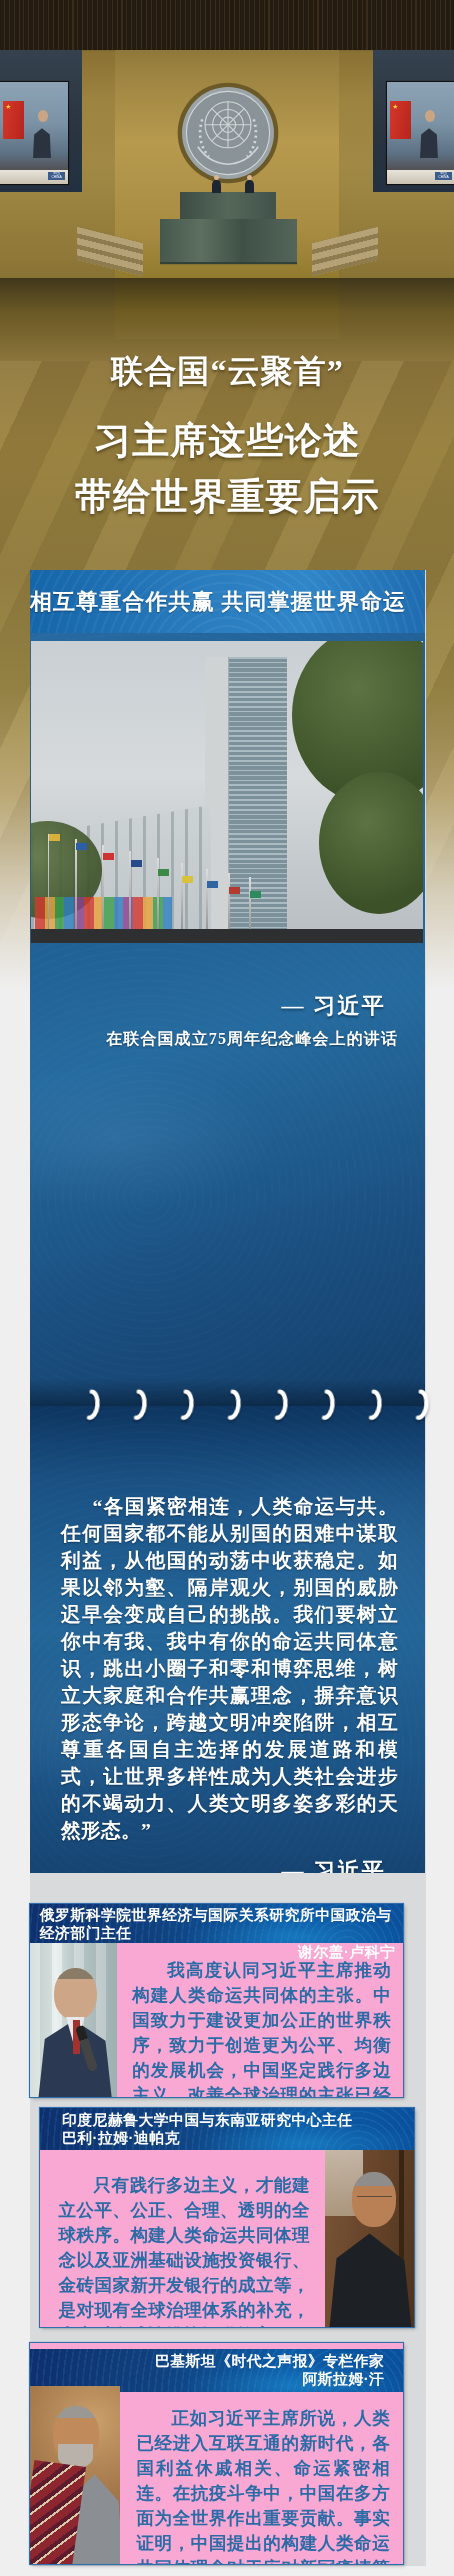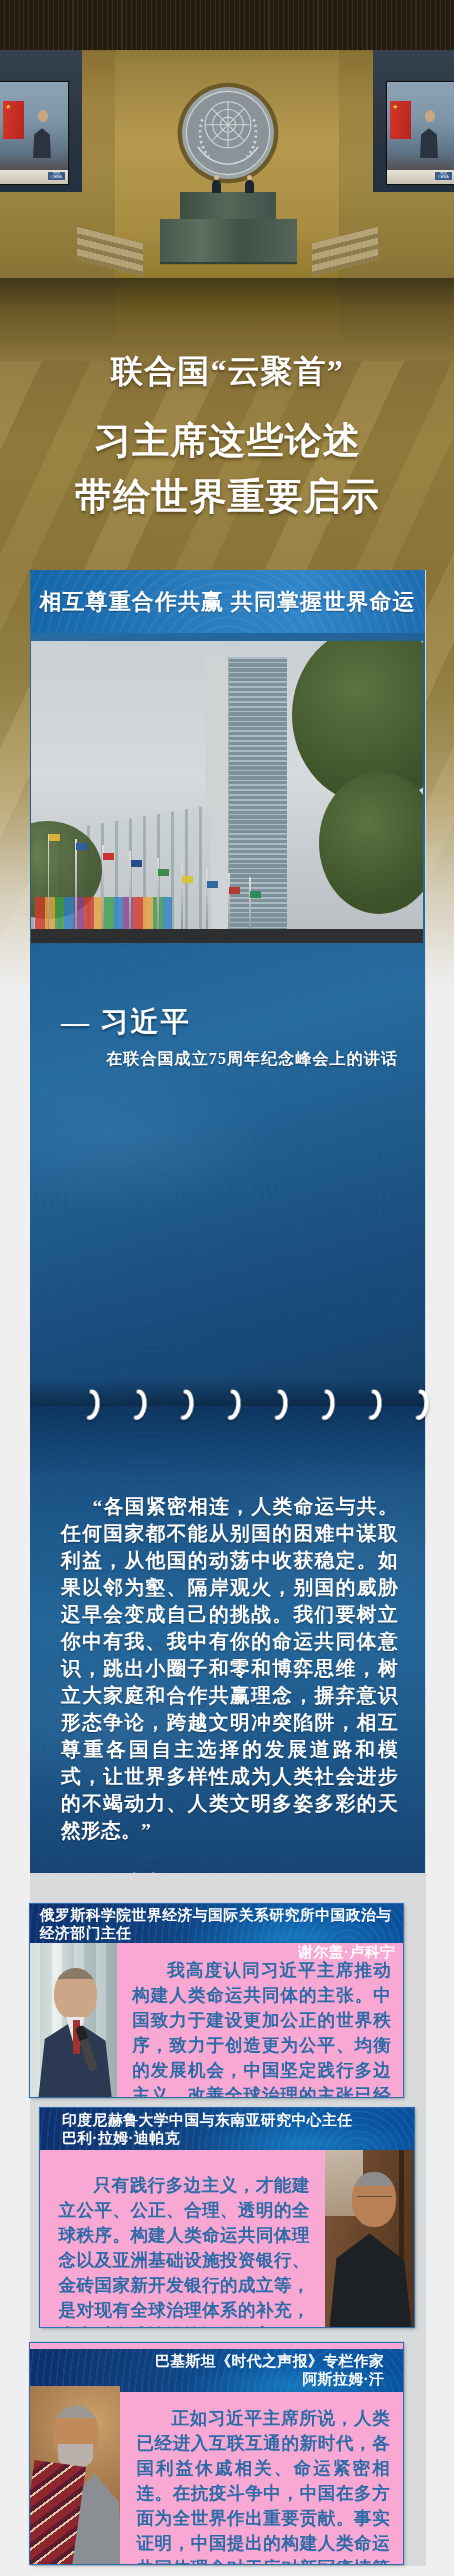--- a/index.html
+++ b/index.html
@@ -60,21 +60,21 @@
   #qcard1:after { content:""; position:absolute; left:0; bottom:0; width:100%; height:28px;
             background:linear-gradient(180deg,rgba(6,26,48,0),rgba(6,26,48,.6)); }
   #qcard2 { top:1406px; height:467px;
             background:linear-gradient(180deg,#0d3560 0,#1a5183 16%,#246699 48%,#1c5486 78%,#164472 100%); }
   .qtexture { position:absolute; inset:0; opacity:.28; pointer-events:none;
       background:radial-gradient(ellipse 230px 109px at 22% 68%,rgba(160,215,255,.35),transparent 70%),
                  radial-gradient(ellipse 251px 126px at 82% 30%,rgba(150,205,250,.28),transparent 70%),
                  repeating-radial-gradient(circle at 30% 75%,rgba(255,255,255,.05) 0 1.6px,transparent 1.6px 7.7px); }
   .qc-header { position:absolute; left:0; top:0; width:100%; height:63px;
       background:linear-gradient(90deg,#1565a9 0,#2a7dbf 45%,#2f86c9 70%,#1f6cb0 100%);
-      display:flex; align-items:center; justify-content:center; }
+      display:flex; align-items:center; justify-content:flex-start; }
   .qc-header:before { content:""; position:absolute; inset:0; opacity:.35;
       background:repeating-radial-gradient(circle at 50% 160%,rgba(255,255,255,.14) 0 2.2px,transparent 2.2px 8.7px); }
   .qc-header span { position:relative; font-size:22px; font-weight:bold; letter-spacing:1.1px;
       font-family:"Liberation Serif","DejaVu Serif",serif; text-shadow:0 1.1px 1.6px rgba(0,20,40,.4); }
   .unphoto { position:absolute; left:1.1px; top:71px; width:392px; height:302px; overflow:hidden;
       background:linear-gradient(180deg,#c9cfd3 0,#d6dadd 45%,#c3c9cc 75%,#b7bdc0 100%); }
   .un-tower { position:absolute; left:174px; top:16.4px; width:82px; height:286px;
       background:linear-gradient(90deg,#cfd3d4 0 23px,#9fb0b4 23px 24px,#8ea4ad 24px 100%); }
   .un-tower:before { content:""; position:absolute; left:24px; top:0; width:58px; height:100%;
       background:repeating-linear-gradient(180deg,rgba(255,255,255,.25) 0 1.6px,rgba(90,110,120,.35) 1.6px 4.9px); }
@@ -91,21 +91,21 @@
   .t3 { left:-38px; top:180px; width:109px; height:98px; opacity:.9; }
   .un-flags { position:absolute; left:11px; top:180px; width:230px; height:122px; }
   .pole { position:absolute; bottom:0; width:1.6px; background:linear-gradient(180deg,#ddd,#888); }
   .flagbit { position:absolute; width:11px; height:7px; }
 
   .quote-block { position:relative; padding:36px 27px 0 31px;
       font-family:"Liberation Serif","DejaVu Serif",serif; font-weight:bold; }
   #qcard2 .quote-block { padding-top:87px; }
   .quote-text { font-size:19.7px; line-height:27px; text-align:justify; letter-spacing:0.3px;
       text-indent:1.6em; text-shadow:0 1.1px 1.6px rgba(0,20,40,.45); }
-  .attribution { text-align:left; font-size:28px; padding-right:12px; margin-top:24px;
+  .attribution { text-align:right; font-size:22px; padding-right:12px; margin-top:12px;
       letter-spacing:2.2px; text-shadow:0 1.6px 2.2px rgba(0,20,40,.5); }
   .source-line { text-align:right; font-size:16px; margin-top:7.7px; letter-spacing:1.1px;
       text-shadow:0 1.1px 1.6px rgba(0,20,40,.5); }
 
   
   #rings { position:absolute; left:30px; top:1388px; width:395px; height:35px; pointer-events:none; }
   .ring { position:absolute; top:0; filter:drop-shadow(0 2.2px 1.6px rgba(0,10,25,.45)); transform:rotate(6deg); }
 
   
   .ecard { position:absolute; overflow:hidden; background:#f9a8d4; box-shadow:0 0 0 1.1px #2f6fae, 2.2px 2.2px 3.3px rgba(60,60,60,.35); }

